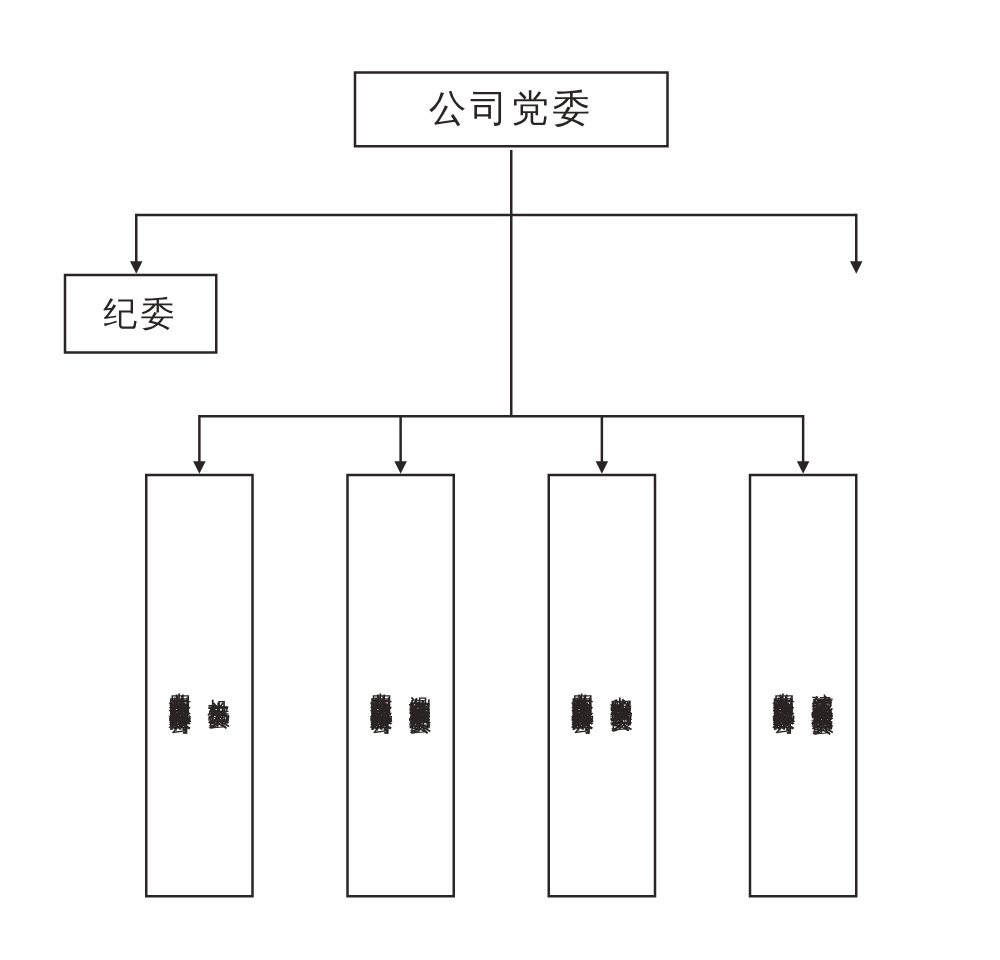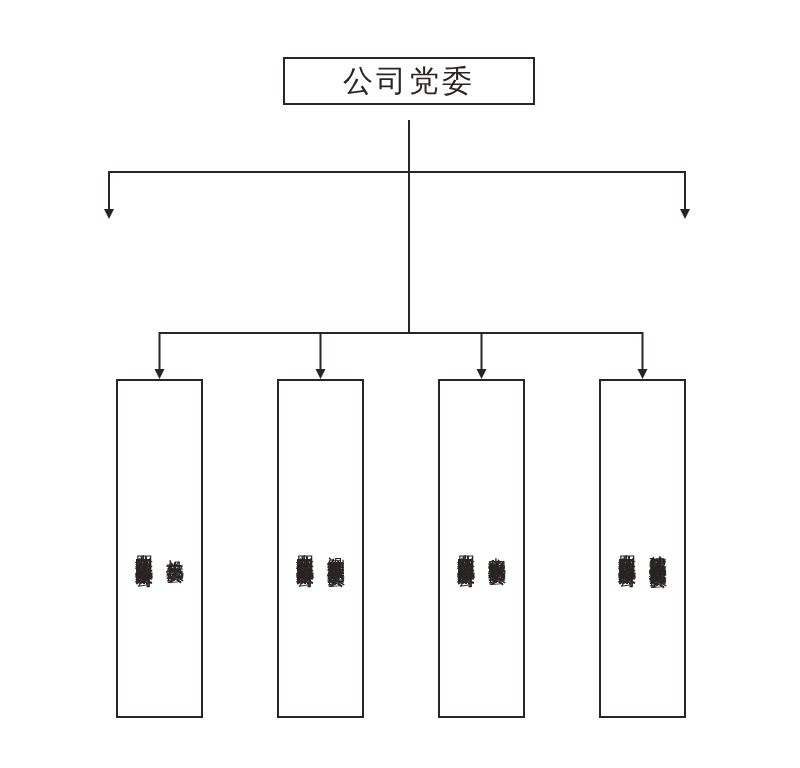--- a/index.html
+++ b/index.html
@@ -28,21 +28,21 @@
     box-sizing: border-box;
     border: 2px solid #2a2424;
     background: #ffffff;
     color: #2a2424;
     display: flex;
     align-items: center;
     justify-content: center;
   }
   .node-root {
     left: 283px; top: 57px;
-    width: 252px; height: 48px;
+    width: 252px; height: 61px;
     font-size: 30px;
     letter-spacing: 3px;
     font-weight: 500;
   }
   .node-l2 {
     top: 219px;
     height: 64px;
     font-size: 27px;
     letter-spacing: 3px;
     font-weight: 500;
@@ -103,20 +103,23 @@
       <polygon points="315.5,369 325.5,369 320.5,379"></polygon>
       <polygon points="476.5,369 486.5,369 481.5,379"></polygon>
       <polygon points="637.5,369 647.5,369 642.5,379"></polygon>
     </g>
   </svg>
 
   <div class="node node-root">
     <span>公司党委</span>
   </div>
 
+  <div class="node node-l2 node-jiwei">
+    <span>纪委</span>
+  </div>
 
   <div class="node node-branch node-b1">
     <span class="vtext">中共四川泸天化弘旭工程建设有限公司</span>
     <span class="vtext">机关支部委员会</span>
   </div>
   <div class="node node-branch node-b2">
     <span class="vtext">中共四川泸天化弘旭工程建设有限公司</span>
     <span class="vtext">设备制造安装工程处支部委员会</span>
   </div>
   <div class="node node-branch node-b3">

